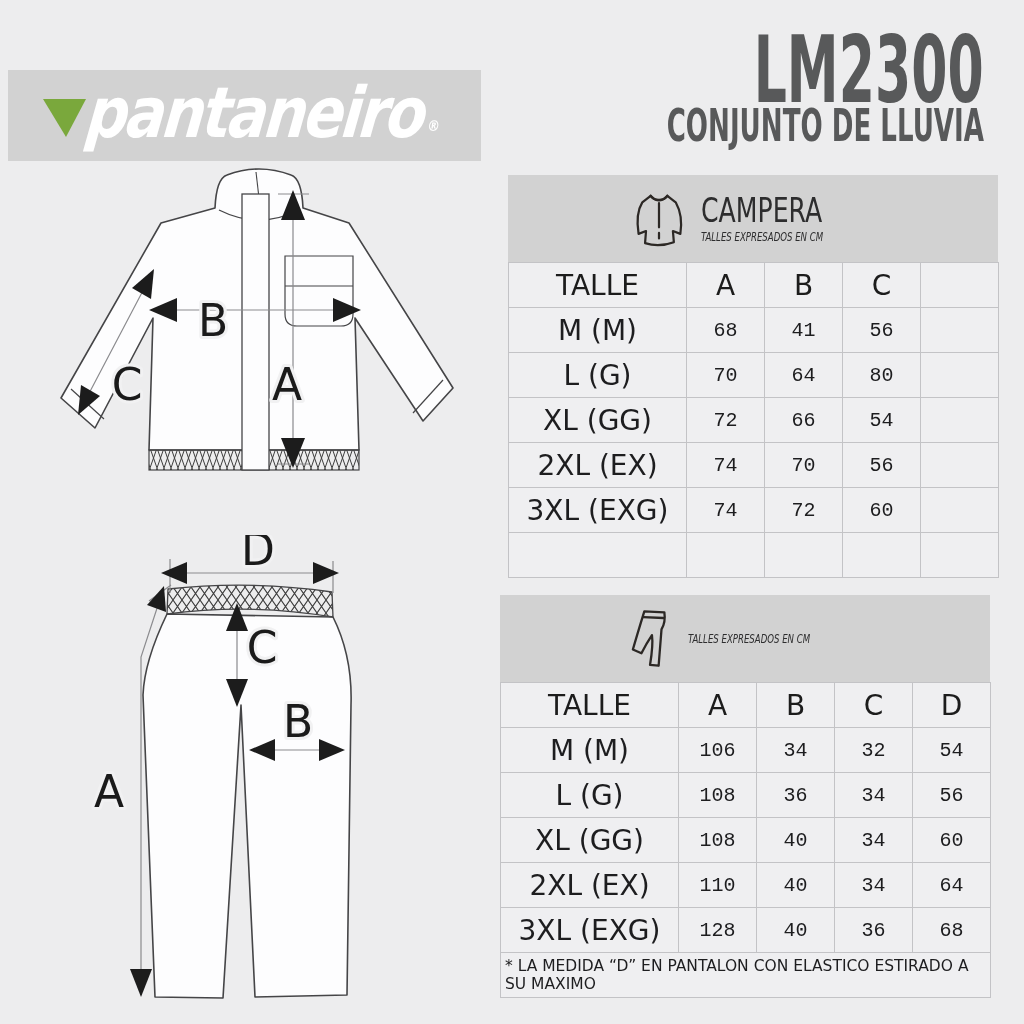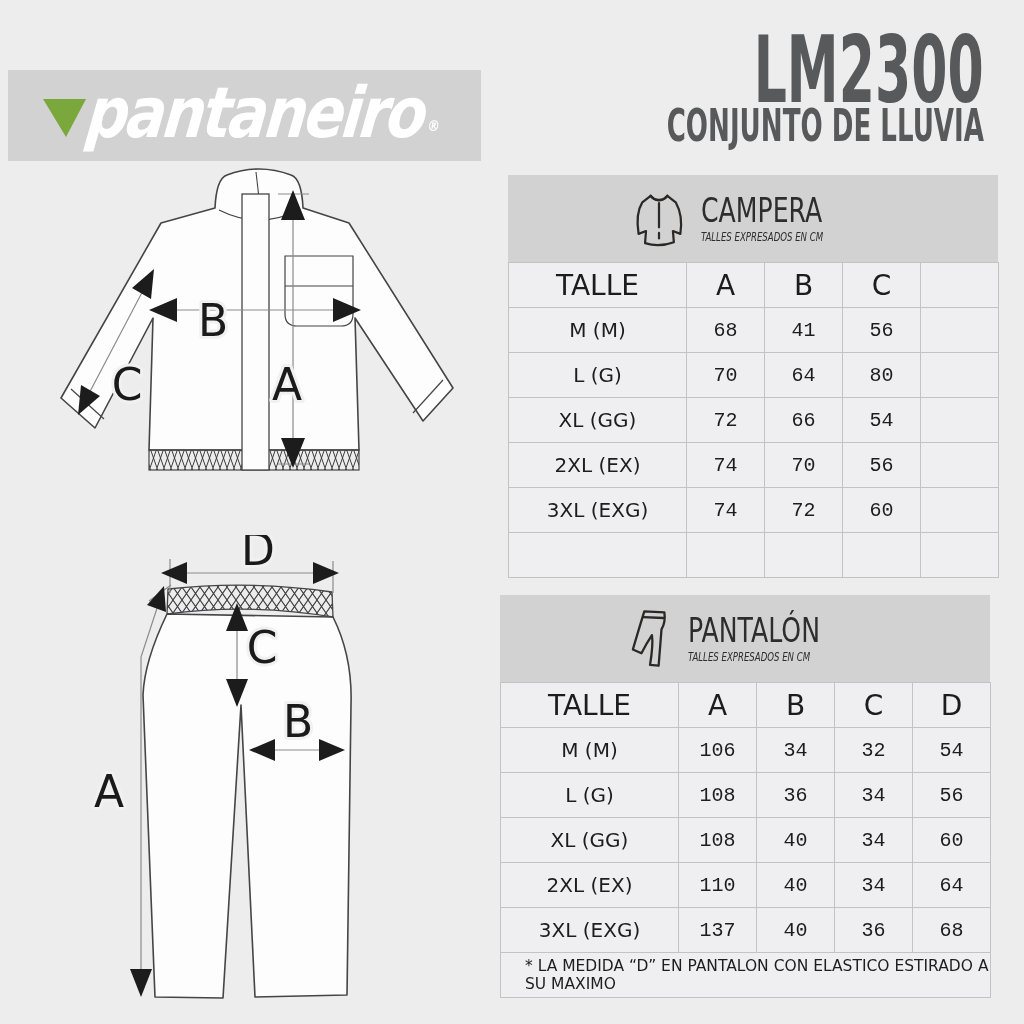--- a/index.html
+++ b/index.html
@@ -34,23 +34,23 @@
   .band-text{display:flex;flex-direction:column;}
   .band-title{font-size:34px;line-height:1.05;color:#2d2d2e;white-space:nowrap;}
   .band-title>span{display:inline-block;transform:scaleX(0.74);transform-origin:left center;}
   .band-sub{font-size:13px;line-height:1.1;color:#2d2d2e;margin-top:2px;white-space:nowrap;font-style:italic;}
   .band-sub>span{display:inline-block;transform:scaleX(0.66);transform-origin:left center;}
 
   table{border-collapse:collapse;width:490px;table-layout:fixed;border-radius:10px;}
   td,th{border:1px solid #c3c3c6;background:#efeff1;height:44px;text-align:center;
         vertical-align:middle;padding:0;font-weight:400;overflow:hidden;}
   th{font-size:28px;color:#1c1c1c;}
-  td.size{font-size:20px;}
+  td.size{font-size:28px;}
   td.num{font-size:20px;font-family:Liberation Mono, monospace;}
-  tr.footnote-row td{font-size:15.5px;text-align:left;padding-left:24px;}
+  tr.footnote-row td{font-size:15.5px;text-align:left;padding-left:4px;}
 </style>
 </head>
 <body>
 
 <div class="canvas">
 
   <div class="logo-banner">
     <svg class="logo-tri" width="46" height="40" viewBox="0 0 46 40">
       <polygon points="1,1 44,1 24,39" fill="#7aa83c"></polygon>
     </svg>
@@ -195,21 +195,20 @@
     </table>
   </div>
 
   <div class="size-table pantalon">
     <div class="band">
       <svg width="42" height="60" viewBox="0 0 44 62" fill="none" stroke="#2c2825" stroke-width="2.4" stroke-linecap="round" stroke-linejoin="round">
         <path d="M15,2 L36,3 C37,10 36,16 33,21 C32,33 31,46 30,59 L21,58 C23,46 24,34 23,27 C19,33 15,40 12,46 L3,42 C7,28 11,15 15,2 Z"></path>
         <path d="M14,8 L35,9"></path>
       </svg>
       <div class="band-text">
-        <div class="band-title"><span>PANTALÓN</span></div>
         <div class="band-sub"><span>TALLES EXPRESADOS EN CM</span></div>
       </div>
     </div>
     <table>
       <colgroup>
           <col style="width:178px">
           <col style="width:78px">
           <col style="width:78px">
           <col style="width:78px">
           <col style="width:78px">
@@ -247,21 +246,21 @@
         </tr>
         <tr>
           <td class="size">2XL (EX)</td>
           <td class="num">110</td>
           <td class="num">40</td>
           <td class="num">34</td>
           <td class="num">64</td>
         </tr>
         <tr>
           <td class="size">3XL (EXG)</td>
-          <td class="num">137</td>
+          <td class="num">128</td>
           <td class="num">40</td>
           <td class="num">36</td>
           <td class="num">68</td>
         </tr>
         <tr class="footnote-row">
           <td colspan="5">* LA MEDIDA “D” EN PANTALON CON ELASTICO ESTIRADO A SU MAXIMO</td>
         </tr>
       </tbody>
     </table>
   </div>

